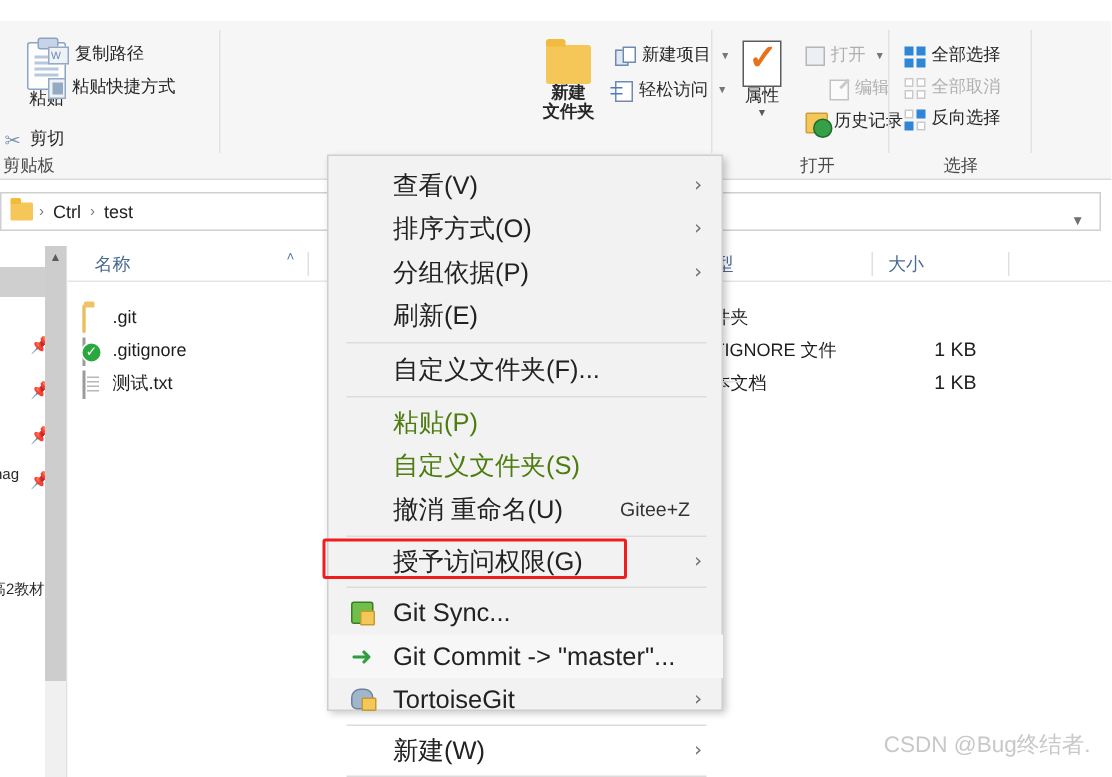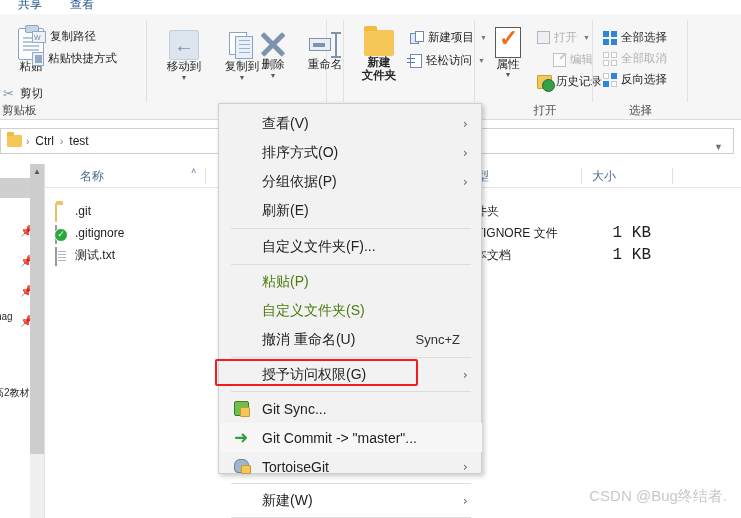--- a/index.html
+++ b/index.html
@@ -281,22 +281,22 @@
 
   .frow { position:absolute; left:0; width:696px; height:18px; }
   .fname {
     position:absolute; left:30px; font-size:12px; color:#1d1d1d; white-space:nowrap;
     line-height:18px;
   }
   .ftype {
     position:absolute; font-size:12px; color:#1d1d1d; white-space:nowrap; line-height:18px;
   }
   .fsize {
-    position:absolute; font-size:16px; color:#1d1d1d; white-space:nowrap; line-height:18px;
-    text-align:right; width:46px;font-family:Liberation Mono, monospace;
+    position:absolute; font-size:13px; color:#1d1d1d; white-space:nowrap; line-height:18px;
+    text-align:right; width:46px;
   }
   .f-ico { position:absolute; left:10px; top:2px; }
   .ic-folder {
     width:15px; height:12px; background:#f7d384; border:1px solid #e8be5e;
     border-radius:1px; position:relative; margin-top:2px;
   }
   .ic-folder:before{
     content:""; position:absolute; left:0; top:-3px; width:7px; height:4px;
     background:#efc267; border-radius:1px 1px 0 0;
   }
@@ -320,21 +320,21 @@
   .ctxmenu {
     position:absolute; left:218px; top:103px; width:264px; height:371px;
     background:#f2f2f2; border:1px solid #cfcfcf;
     box-shadow:2px 2px 5px rgba(0,0,0,0.22);
   }
   .mi {
     position:absolute; left:1px; width:262px; height:29px;
     display:flex; align-items:center;
   }
   .mi .mlabel {
-    position:absolute; left:42px; font-size:14px; color:#222; white-space:nowrap;
+    position:absolute; left:42px; font-size:17px; color:#222; white-space:nowrap;
   }
   .mi.dim .mlabel { color:#4d7c0f; }
   .mi .accel {
     position:absolute; right:22px; font-size:13px; color:#333;
   }
   .mi .arrow {
     position:absolute; right:14px; font-size:13px; color:#6d6d6d;
     font-family:"DejaVu Sans", sans-serif;
   }
   .mi .mi-ico { position:absolute; left:14px; top:7px; }
@@ -375,24 +375,20 @@
   .watermark {
     position:absolute; right:14px; bottom:12px;
     font-size:15px; color:#c8c8c8; white-space:nowrap;
   }
 </style>
 </head>
 <body>
 
 <div id="app">
 
-  <div class="ribbon-tabs">
-    <div class="ribbon-tab t1">共享</div>
-    <div class="ribbon-tab t2">查看</div>
-  </div>
 
   <div class="ribbon">
 
     <div class="rgroup" style="left:0; width:147px;">
       <div class="big-btn" style="left:2px; top:14px;">
         <div style="display:flex;justify-content:center;">
             <span class="ico ic-paste"></span>
           </div>
         <div class="lbl">粘贴</div>
       </div>
@@ -405,60 +401,21 @@
         <span>粘贴快捷方式</span>
       </div>
       <div class="small-btn" style="left:3px; top:72px;">
         <span class="ico ic-scissors">✂</span>
         <span>剪切</span>
       </div>
       <div class="rgroup-label" style="text-align:left; left:2px;">剪贴板</div>
       <div class="rgroup-sep" style="left:146px;"></div>
     </div>
 
-    <div class="rgroup" style="left:147px; width:180px;">
-      <div class="big-btn" style="left:8px; top:16px;">
-        <div style="display:flex;justify-content:center;">
-            <span class="ico ic-moveto"></span>
-          </div>
-        <div class="lbl">移动到</div>
-        <div class="caret">▼</div>
-      </div>
-      <div class="big-btn" style="left:66px; top:16px;">
-        <div style="display:flex;justify-content:center;">
-            <span class="ico ic-copyto">
-              <span class="s1"></span>
-              <span class="s2"></span>
-            </span>
-          </div>
-        <div class="lbl">复制到</div>
-        <div class="caret">▼</div>
-      </div>
-      <div class="rgroup-sep" style="left:179px;"></div>
-    </div>
-
-    <div class="rgroup" style="left:240px; width:104px;">
-      <div class="big-btn" style="left:4px; top:16px;">
-        <div style="display:flex;justify-content:center;">
-            <span class="ico ic-delete"></span>
-          </div>
-        <div class="lbl">删除</div>
-        <div class="caret">▼</div>
-      </div>
-      <div class="big-btn" style="left:56px; top:18px;">
-        <div style="display:flex;justify-content:center;">
-            <span class="ico ic-rename">
-              <span class="bar"></span>
-              <span class="cur"></span>
-            </span>
-          </div>
-        <div class="lbl">重命名</div>
-      </div>
-      <div class="rgroup-sep" style="left:103px;"></div>
-    </div>
+
 
     <div class="rgroup" style="left:344px; width:131px;">
       <div class="big-btn" style="left:6px; top:16px;font-weight:bold;">
         <div style="display:flex;justify-content:center;">
             <span class="ico ic-newfolder"></span>
           </div>
         <div class="lbl">新建</div>
         <div class="lbl">文件夹</div>
       </div>
       <div class="small-btn" style="left:66px; top:16px;">
@@ -558,21 +515,21 @@
   </div>
 
   <div class="nav-scroll">
     <div class="thumb"></div>
     <div class="up">▲</div>
   </div>
   <div class="nav-divider"></div>
 
   <div class="filelist">
     <div class="col-head">
-      <div class="col-h" style="left:35px;">名称</div>
+      <div class="col-h" style="left:18px;">名称</div>
       <div class="sort-caret" style="left:146px;">˄</div>
       <div class="col-div" style="left:160px;"></div>
       <div class="col-h" style="left:420px;">类型</div>
       <div class="col-div" style="left:536px;"></div>
       <div class="col-h" style="left:547px;">大小</div>
       <div class="col-div" style="left:627px;"></div>
     </div>
 
     <div class="frow" style="top:38px;">
       <span class="f-ico ic-folder"></span>
@@ -626,21 +583,21 @@
     <div class="msep" style="top:160px;"></div>
 
     <div class="mi dim" style="top:163px;">
       <span class="mlabel">粘贴(P)</span>
     </div>
     <div class="mi dim" style="top:192px;">
       <span class="mlabel">自定义文件夹(S)</span>
     </div>
     <div class="mi" style="top:221px;">
       <span class="mlabel">撤消 重命名(U)</span>
-      <span class="accel">Sync+Z</span>
+      <span class="accel">Gitee+Z</span>
     </div>
 
     <div class="msep" style="top:253px;"></div>
 
     <div class="mi" style="top:256px;">
       <span class="mlabel">授予访问权限(G)</span>
       <span class="arrow">›</span>
     </div>
 
     <div class="msep" style="top:287px;"></div>

